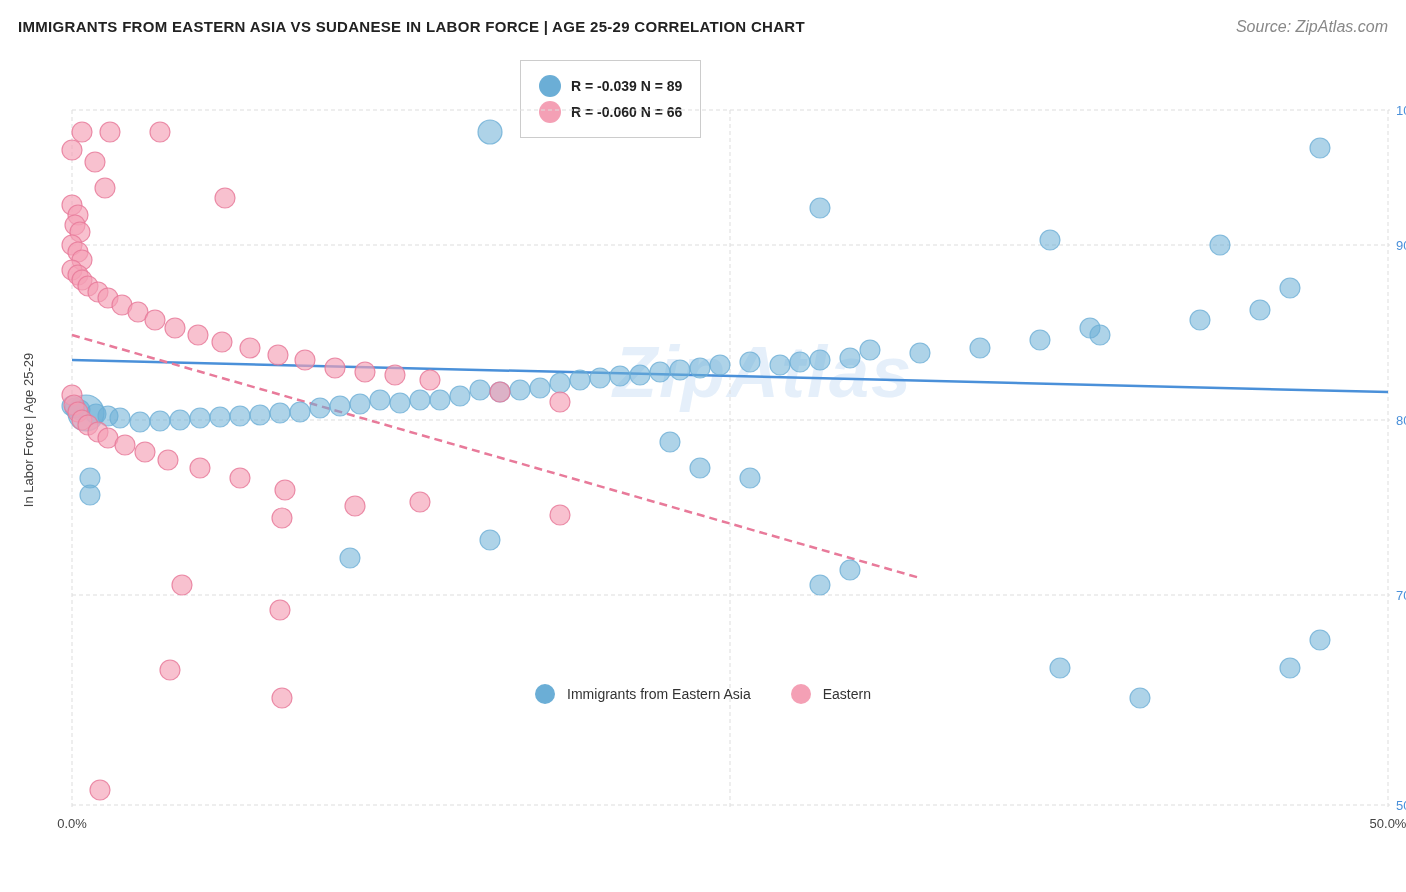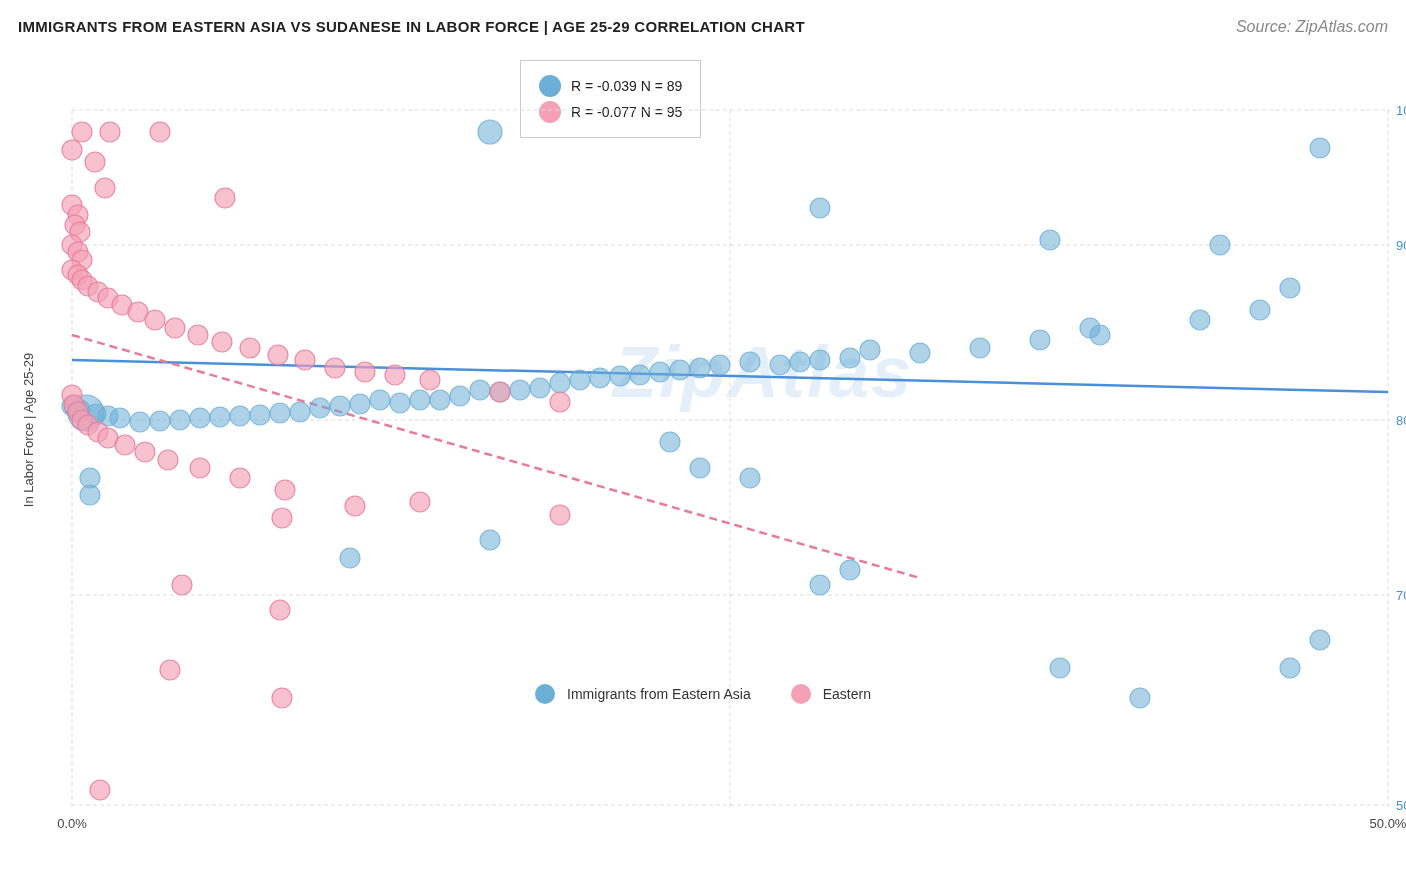--- a/index.html
+++ b/index.html
@@ -43,20 +43,21 @@
     }
     
     #legend {
       position: absolute;
       top: 60px;
       left: 520px;
       background: #fff;
       border: 1px solid #ccc;
       padding: 10px 18px;
       font-size: 14px;
+      font-weight: bold;
     }
     .legend-row {
       display: flex;
       align-items: center;
       margin: 4px 0;
     }
     .legend-swatch {
       width: 22px;
       height: 22px;
       border-radius: 50%;
@@ -130,21 +131,21 @@
 
   <div id="watermark">ZipAtlas</div>
 
   <div id="legend">
     <div class="legend-row">
       <span class="legend-swatch" style="background:#6baed6;"></span>
       <span class="legend-text">R = -0.039   N = 89</span>
     </div>
     <div class="legend-row">
       <span class="legend-swatch" style="background:#f4a0b5;"></span>
-      <span class="legend-text">R = -0.077   N = 95</span>
+      <span class="legend-text">R = -0.060   N = 66</span>
     </div>
   </div>
 
   <svg id="chart-svg" viewBox="0 0 1406 810" xmlns="http://www.w3.org/2000/svg">
 
     <line x1="72" y1="60" x2="1390" y2="60" stroke="#ddd" stroke-width="1" stroke-dasharray="4,3"></line>
     <line x1="72" y1="195" x2="1390" y2="195" stroke="#ddd" stroke-width="1" stroke-dasharray="4,3"></line>
     <line x1="72" y1="370" x2="1390" y2="370" stroke="#ddd" stroke-width="1" stroke-dasharray="4,3"></line>
     <line x1="72" y1="545" x2="1390" y2="545" stroke="#ddd" stroke-width="1" stroke-dasharray="4,3"></line>
     <line x1="72" y1="755" x2="1390" y2="755" stroke="#ddd" stroke-width="1" stroke-dasharray="4,3"></line>

